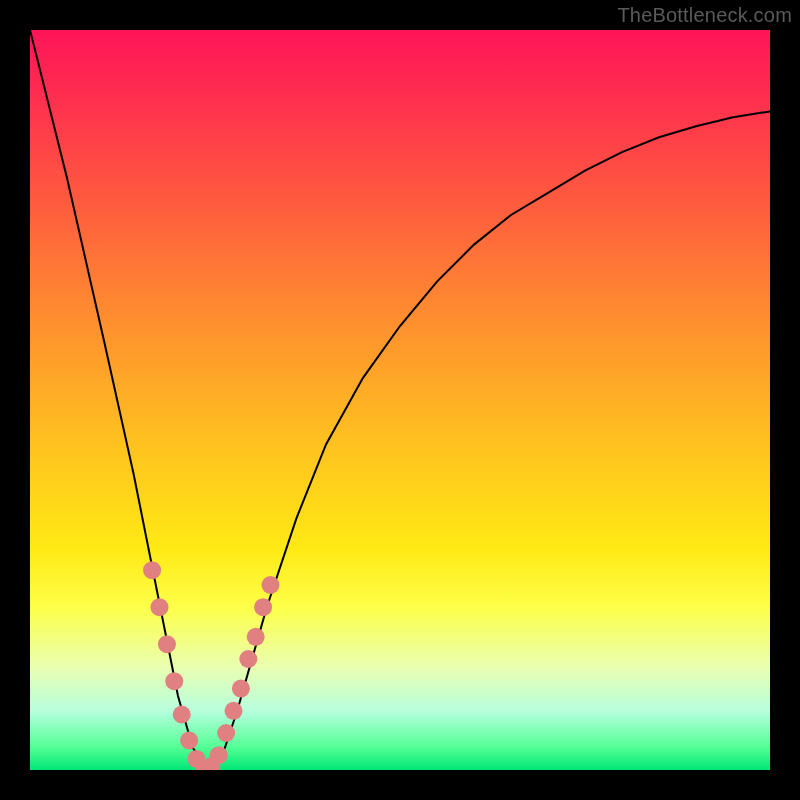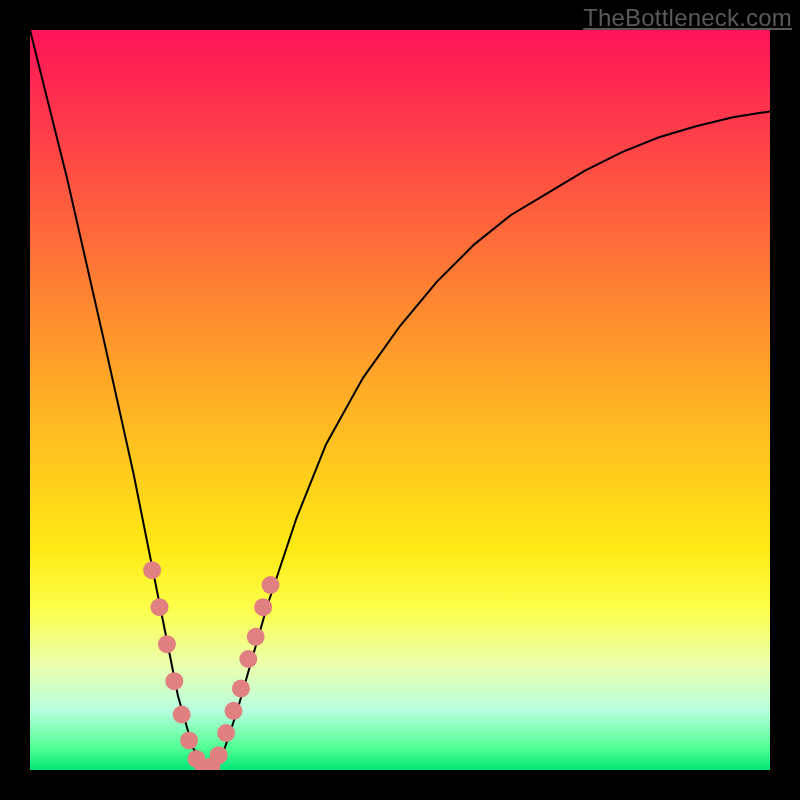--- a/index.html
+++ b/index.html
@@ -45,25 +45,24 @@
     top: 0;
     width: 740px;
     height: 740px;
     display: block;
   }
   .watermark {
     position: absolute;
     top: 4px;
     right: 8px;
     color: #5a5a5a;
-    font-size: 24px;
+    font-size: 20px;
     letter-spacing: 0.2px;
     font-weight: 500;
     user-select: none;
-    text-decoration: underline;
   }
 </style>
 </head>
 <body>
 
 <div class="frame">
   <div class="plot">
     <svg class="curve-svg" viewBox="0 0 740 740" preserveAspectRatio="none">
       <path id="curve-path" fill="none" stroke="#000000" stroke-width="2" stroke-linecap="round" d="M0.00 0.00 L37.00 148.00 L74.00 310.80 L103.60 444.00 L118.40 518.00 L133.20 592.00 L148.00 666.00 L162.80 717.80 L177.60 740.00 L192.40 725.20 L207.20 680.80 L236.80 577.20 L266.40 488.40 L296.00 414.40 L333.00 347.80 L370.00 296.00 L407.00 251.60 L444.00 214.60 L481.00 185.00 L518.00 162.80 L555.00 140.60 L592.00 122.10 L629.00 107.30 L666.00 96.20 L703.00 87.32 L740.00 81.40"></path>
       <g id="marker-group">

